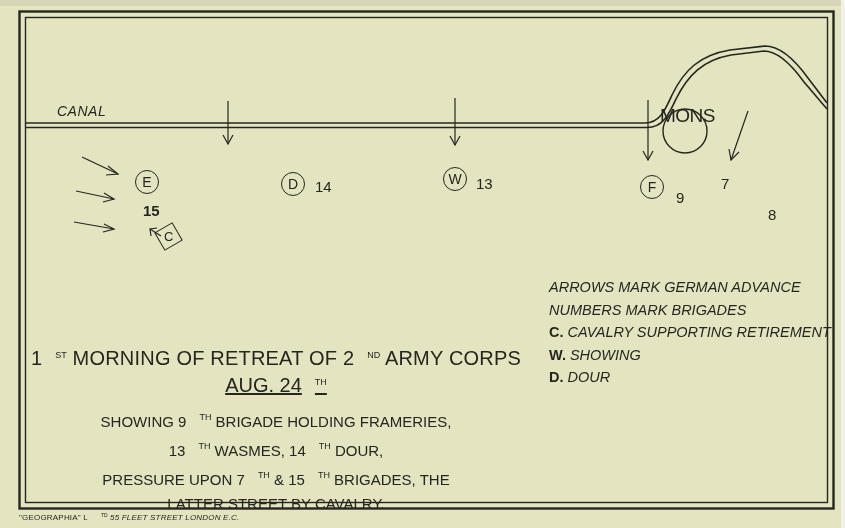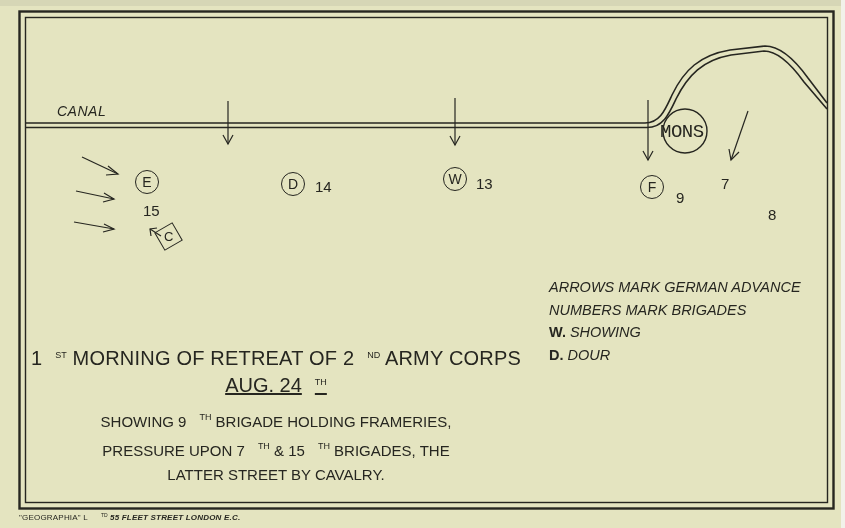--- a/index.html
+++ b/index.html
@@ -12,36 +12,36 @@
   .topstrip { position:absolute; left:0; top:0; width:845px; height:6px; background:#d6d6b6; }
   .rightstrip { position:absolute; right:0; top:0; width:4px; height:528px; background:#f2f2ea; }
   svg.map { position:absolute; left:0; top:0; }
   .lbl { position:absolute; white-space:nowrap; }
   .canal-label { left:57px; top:103px; font-style:italic; font-size:14px; letter-spacing:0.5px; }
   .brig { font-size:15px; }
   .circle-letter {
     position:absolute; width:22px; height:22px; border:1.3px solid #262620; border-radius:50%;
     text-align:center; line-height:22px; font-size:14px;
   }
-  .mons-text { position:absolute; left:660px; top:121px; font-family:Liberation Mono, monospace; font-size:19px; letter-spacing:-0.5px; }
+  .mons-text { position:absolute; left:660px; top:105px; font-family:Liberation Sans, sans-serif; font-size:19px; letter-spacing:-0.5px; }
   .c-box {
     position:absolute; left:158px; top:226px; width:19px; height:19px; border:1.2px solid #262620;
     transform:rotate(-30deg); text-align:center; line-height:19px; font-size:13px;
   }
   .c-box span { display:inline-block; transform:rotate(30deg); }
   .title-block { position:absolute; left:26px; top:343px; width:500px; text-align:center; }
   .title1 { font-size:20px; font-weight:normal; letter-spacing:0.2px; line-height:24px; }
   .title2 { font-size:20px; line-height:24px;text-decoration:underline; }
   .sub { font-size:15px; line-height:24px; margin-top:8px; }
   sup { font-size:9px; vertical-align:7px; letter-spacing:0;margin-left:13px; }
   .legend { position:absolute; left:549px; top:276px; font-size:14.5px; line-height:22.5px; }
   .legend .it { font-style:italic; }
   .legend .key { font-weight:bold; }
   .credit { position:absolute; left:19px; top:512px; font-size:8px; letter-spacing:0.2px; }
-  .credit i { font-style:italic;font-weight:bold; }
+  .credit i { font-style:italic; }
 </style>
 </head>
 <body>
 
 <div class="topstrip"></div>
 <div class="rightstrip"></div>
 
 <svg class="map" width="845" height="528" viewBox="0 0 845 528">
   <g fill="none" stroke="#262620">
 
@@ -75,21 +75,21 @@
       <path d="M151 236 L150 229 L157 228"></path>
     </g>
 
     <circle cx="685" cy="131" r="22" stroke-width="1.4"></circle>
   </g>
 </svg>
 
 <span class="lbl canal-label">CANAL</span>
 
 <div class="circle-letter" style="left:135px;top:170px;">E</div>
-<span class="lbl brig" style="left:143px;top:202px;">15</span>
+<span class="lbl brig" style="left:143px;top:202px;font-weight:bold;">15</span>
 
 <div class="c-box"><span>C</span></div>
 
 <div class="circle-letter" style="left:281px;top:172px;">D</div>
 <span class="lbl brig" style="left:315px;top:178px;">14</span>
 
 <div class="circle-letter" style="left:443px;top:167px;">W</div>
 <span class="lbl brig" style="left:476px;top:175px;">13</span>
 
 <div class="circle-letter" style="left:640px;top:175px;">F</div>
@@ -98,25 +98,27 @@
 <span class="lbl brig" style="left:721px;top:175px;">7</span>
 <span class="lbl brig" style="left:768px;top:206px;">8</span>
 
 <span class="mons-text">MONS</span>
 
 <div class="title-block">
   <div class="title1"><span>1</span><sup>ST</sup><span> MORNING OF RETREAT OF 2</span><sup>ND</sup><span> ARMY CORPS</span></div>
   <div class="title2"><span>AUG. 24</span><sup>TH</sup></div>
   <div class="sub">
     <div><span>SHOWING 9</span><sup>TH</sup><span> BRIGADE HOLDING FRAMERIES,</span></div>
+    <div><span>13</span><sup>TH</sup><span> WASMES, 14</span><sup>TH</sup><span> DOUR,</span></div>
     <div><span>PRESSURE UPON 7</span><sup>TH</sup><span> &amp; 15</span><sup>TH</sup><span> BRIGADES, THE</span></div>
     <div>LATTER STREET BY CAVALRY.</div>
   </div>
 </div>
 
 <div class="legend">
   <div class="it">ARROWS MARK GERMAN ADVANCE</div>
   <div class="it">NUMBERS MARK BRIGADES</div>
+  <div><span class="key">C.</span> <span class="it">CAVALRY SUPPORTING RETIREMENT</span></div>
   <div><span class="key">W.</span> <span class="it">SHOWING</span></div>
   <div><span class="key">D.</span> <span class="it">DOUR</span></div>
 </div>
 
 <div class="lbl credit"><span>"GEOGRAPHIA" L</span><sup style="font-size:5px;vertical-align:3px;">TD</sup><i> 55 FLEET STREET LONDON E.C.</i></div>
 
 </body></html>

